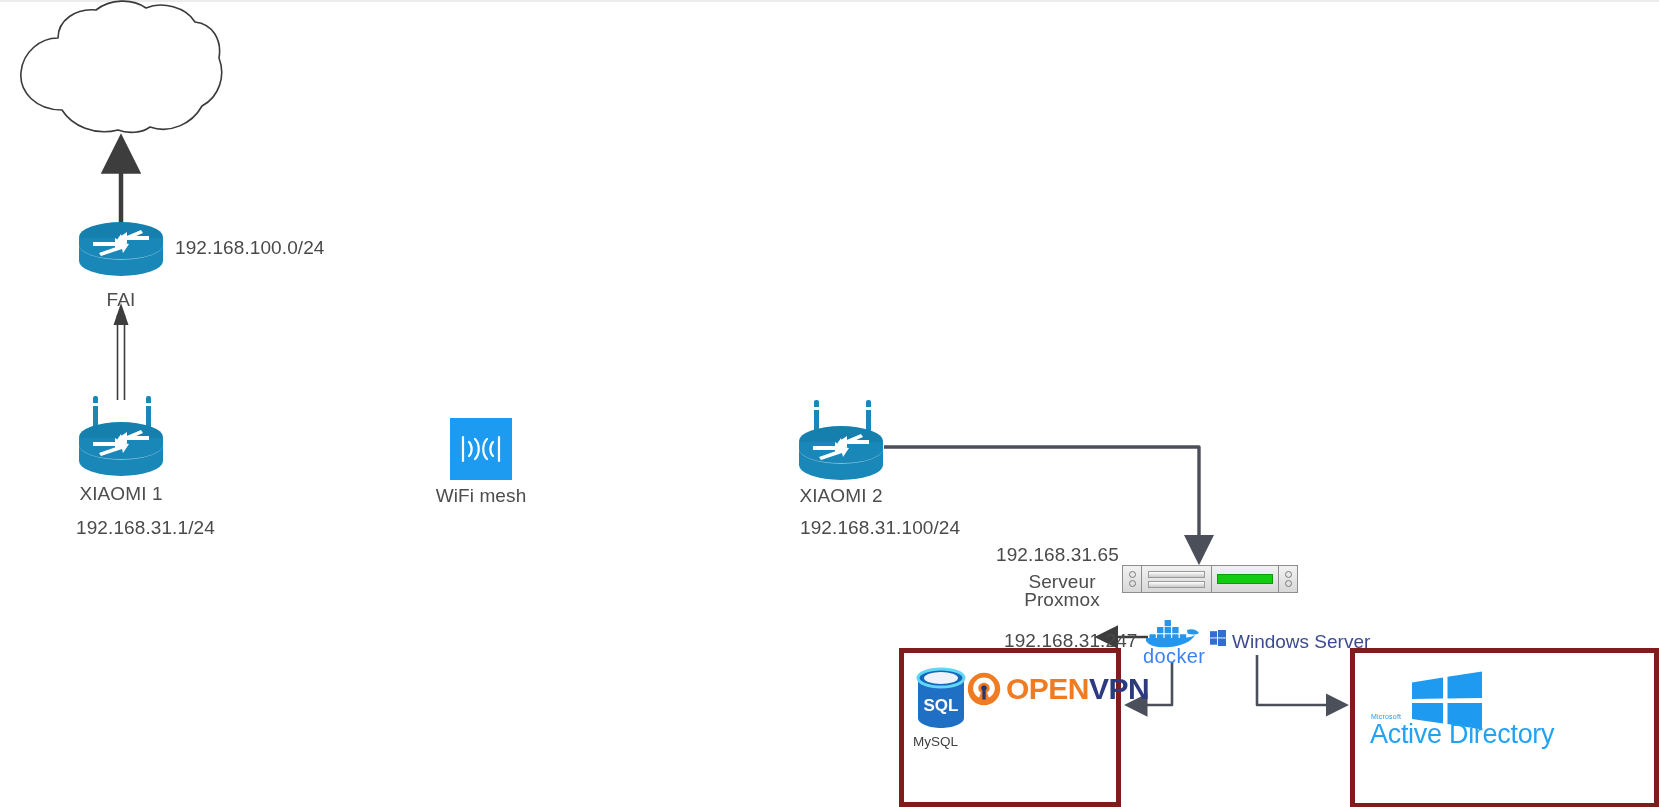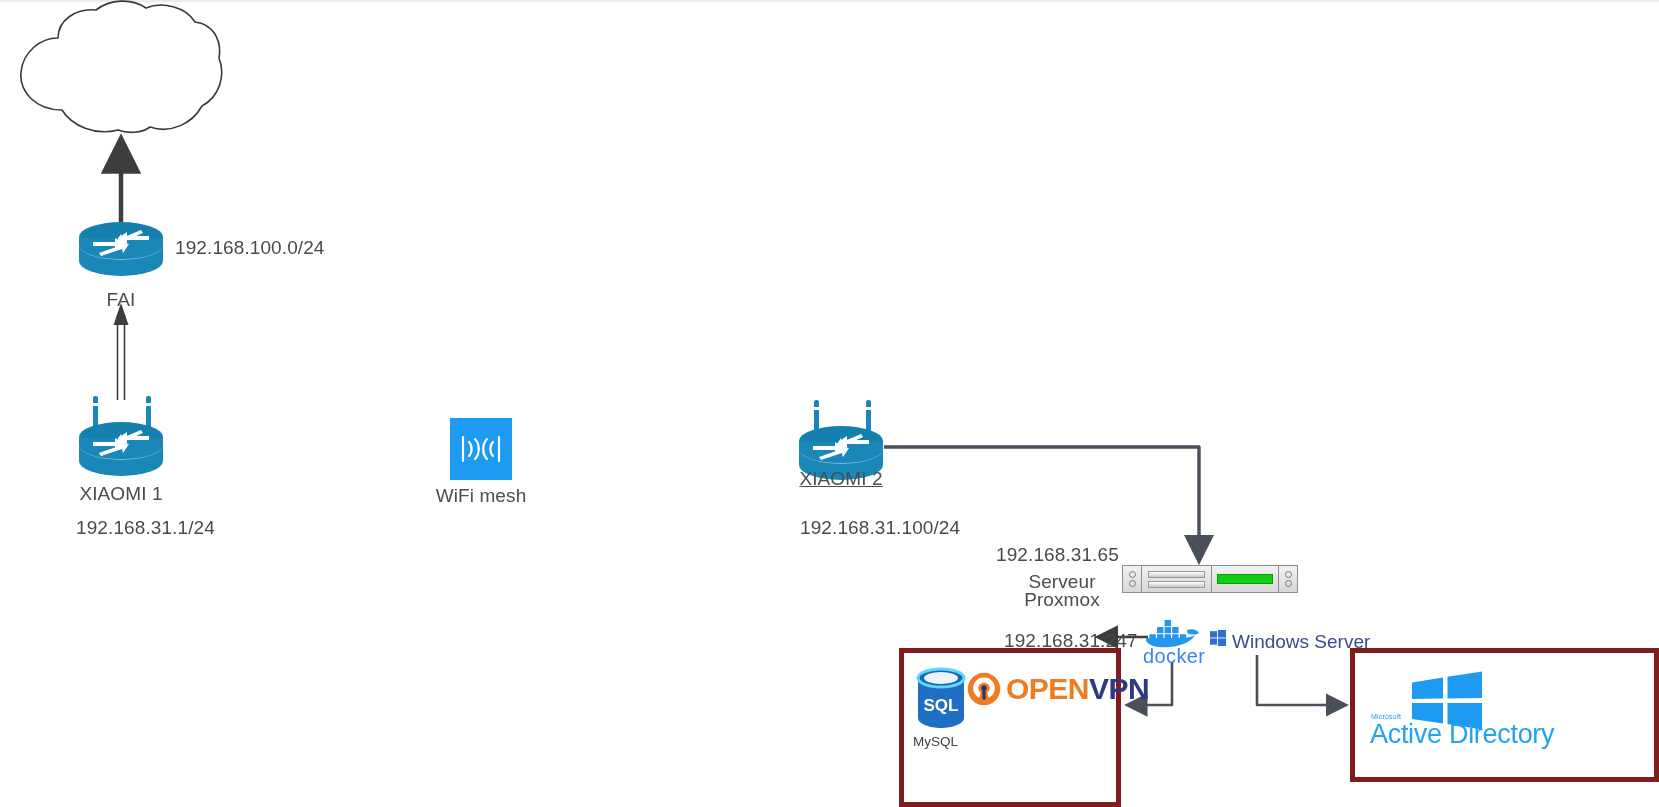--- a/index.html
+++ b/index.html
@@ -249,21 +249,21 @@
     <div class="rim"></div>
     <svg width="84" height="54" style="position:absolute;left:0;top:0;">
       <g fill="#ffffff">
         <path d="M14 20 L36 20 L36 16 L45 22 L36 28 L36 24 L14 24 Z"></path>
         <path d="M70 14 L48 14 L48 10 L39 16 L48 22 L48 18 L70 18 Z"></path>
         <path d="M20 31 L40 24 L39 20 L50 22 L44 31 L43 27 L22 34 Z"></path>
         <path d="M64 11 L46 19 L47 23 L36 21 L42 12 L43 16 L62 8 Z"></path>
       </g>
     </svg>
   </div>
-  <div class="lbl center" style="left:789px; top:468px; width:104px;text-decoration:underline;">XIAOMI 2</div>
+  <div class="lbl center" style="left:789px; top:485px; width:104px;">XIAOMI 2</div>
   <div class="lbl ip" style="left:800px; top:517px;">192.168.31.100/24</div>
 
   <div class="rack" style="left:1122px; top:565px;">
     <div style="width:18px;height:100%;border-right:1px solid #8d8d8d;display:flex;flex-direction:column;align-items:center;justify-content:center;gap:2px;">
       <span style="width:5px;height:5px;border-radius:50%;border:1px solid #7a7a7a;display:block;"></span>
       <span style="width:5px;height:5px;border-radius:50%;border:1px solid #7a7a7a;display:block;"></span>
     </div>
     <div style="flex:1;height:100%;display:flex;flex-direction:column;justify-content:center;gap:3px;padding:0 6px;box-sizing:border-box;">
       <span style="display:block;height:5px;background:linear-gradient(#ffffff,#c9c9c9);border:1px solid #9a9a9a;"></span>
       <span style="display:block;height:5px;background:linear-gradient(#ffffff,#c9c9c9);border:1px solid #9a9a9a;"></span>
@@ -330,21 +330,21 @@
         <circle cx="17" cy="17" r="16.2" fill="#ef7c22"></circle>
         <path d="M17 5.5 C 10.6 5.5, 6.2 10.4, 6.2 16.2 C 6.2 20.4, 8.6 23.9, 12.2 25.6 L 13.9 20.6 C 12.3 19.6, 11.3 18, 11.3 16.2 C 11.3 13.2, 13.8 10.8, 17 10.8 C 20.2 10.8, 22.7 13.2, 22.7 16.2 C 22.7 18, 21.7 19.6, 20.1 20.6 L 21.8 25.6 C 25.4 23.9, 27.8 20.4, 27.8 16.2 C 27.8 10.4, 23.4 5.5, 17 5.5 Z" fill="#ffffff"></path>
         <path d="M17 13.3 C 15.4 13.3, 14.2 14.5, 14.2 16 C 14.2 16.9, 14.7 17.7, 15.4 18.2 L 15.4 27.6 L 18.6 27.6 L 18.6 18.2 C 19.3 17.7, 19.8 16.9, 19.8 16 C 19.8 14.5, 18.6 13.3, 17 13.3 Z" fill="#253572"></path>
       </svg>
     </div>
     <div class="openvpn-txt logo-text" style="left:102px; top:19px;">
       <span class="ov-open">OPEN</span><span class="ov-vpn">VPN</span>
     </div>
   </div>
 
-  <div class="panel" style="left:1350px; top:648px; width:309px; height:134px;">
+  <div class="panel" style="left:1350px; top:648px; width:309px; height:160px;">
     <div class="node" style="left:55px; top:18px;">
       <svg width="74" height="60" viewBox="0 0 74 60">
         <g fill="#1e9bf0">
           <path d="M2 11.5 L33 6.5 L33 27.5 L2 28 Z"></path>
           <path d="M37.5 5.8 L72 0.5 L72 27 L37.5 27.5 Z"></path>
           <path d="M2 32 L33 32 L33 52.5 L2 48 Z"></path>
           <path d="M37.5 32 L72 32 L72 58.5 L37.5 53 Z"></path>
         </g>
       </svg>
     </div>

